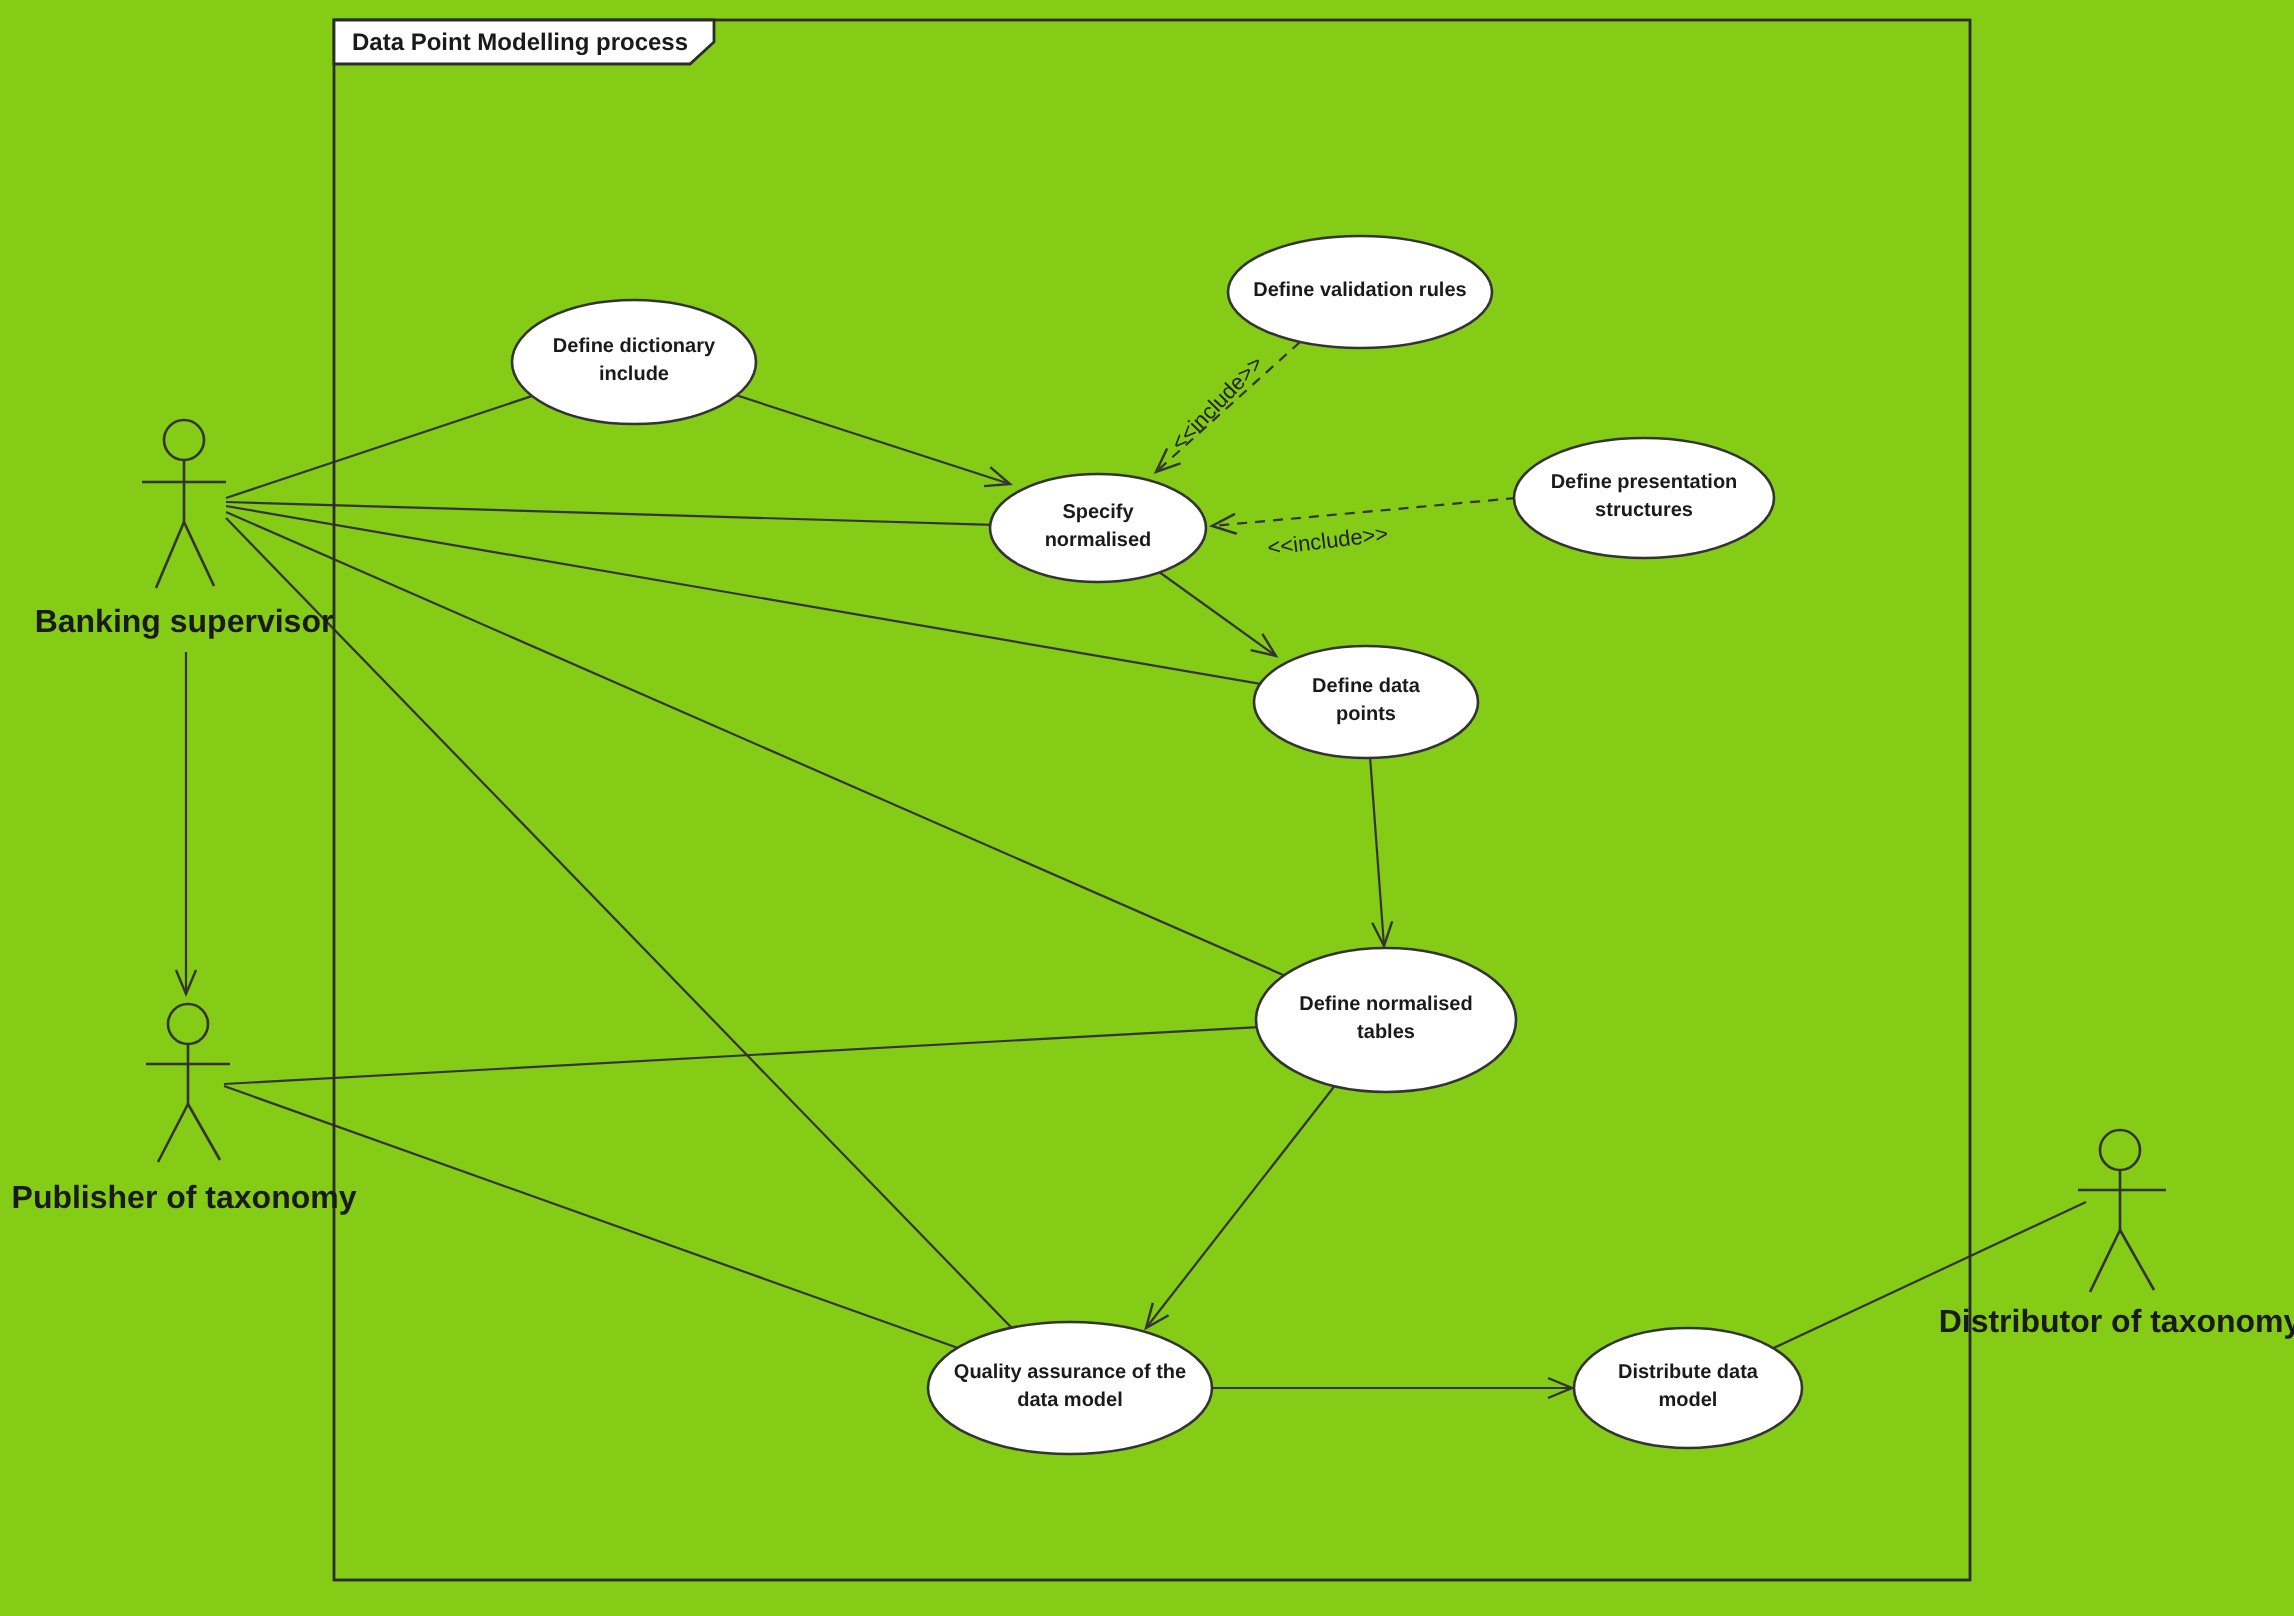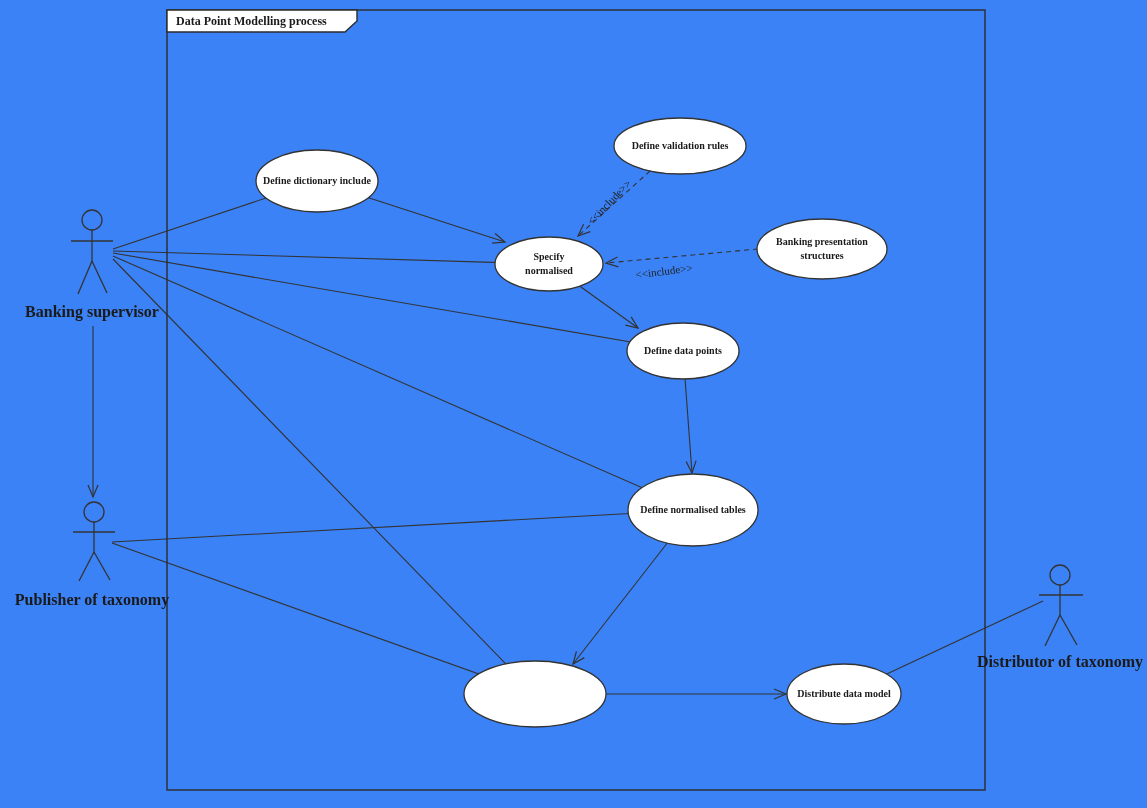--- a/index.html
+++ b/index.html
@@ -1,18 +1,18 @@
 <!DOCTYPE html>
 <html><head>
 <meta charset="utf-8">
 <style>
   html,body{margin:0;padding:0;background:#fff;}
   #stage{
-    position:relative;width:1147px;height:808px;background:#3b82f6;
-    font-family:Liberation Serif, serif;overflow:hidden;
+    position:relative;width:1147px;height:808px;background:#84cc16;
+    font-family:Liberation Sans, sans-serif;overflow:hidden;
   }
   #diagram-svg{position:absolute;left:0;top:0;width:1147px;height:808px;}
   .node-label{
     position:absolute;transform:translate(-50%,-50%);
     font-size:10px;font-weight:bold;color:#1a1a1a;text-align:center;
     line-height:14px;pointer-events:none;
   }
   .actor-label{
     position:absolute;transform:translate(-50%,-50%);
     font-size:16px;font-weight:bold;color:#1a1a1a;text-align:center;
@@ -103,23 +103,24 @@
 
     <rect x="167" y="10" width="818" height="780" fill="none" stroke="#2b2b2b" stroke-width="1.4"></rect>
     <polygon points="167,10 357,10 357,21 345,32 167,32" fill="#ffffff" stroke="#2b2b2b" stroke-width="1.4"></polygon>
   </svg>
 
   <div class="frame-title">Data Point Modelling process</div>
 
   <div class="node-label" style="left:317px;top:181px;width:112px;">Define dictionary include</div>
   <div class="node-label" style="left:680px;top:146px;width:110px;">Define validation rules</div>
   <div class="node-label" style="left:549px;top:264px;width:74px;">Specify normalised</div>
-  <div class="node-label" style="left:822px;top:249px;width:126px;">Banking presentation structures</div>
+  <div class="node-label" style="left:822px;top:249px;width:126px;">Define presentation structures</div>
   <div class="node-label" style="left:683px;top:351px;width:80px;">Define data points</div>
   <div class="node-label" style="left:693px;top:510px;width:118px;">Define normalised tables</div>
+  <div class="node-label" style="left:535px;top:694px;width:134px;">Quality assurance of the data model</div>
   <div class="node-label" style="left:844px;top:694px;width:98px;">Distribute data model</div>
 
   <div class="actor-label" style="left:92px;top:312px;">Banking supervisor</div>
   <div class="actor-label" style="left:92px;top:600px;">Publisher of taxonomy</div>
   <div class="actor-label" style="left:1060px;top:662px;">Distributor of taxonomy</div>
 
   <div class="include-label" id="include-validation">&lt;&lt;include&gt;&gt;</div>
   <div class="include-label" id="include-presentation">&lt;&lt;include&gt;&gt;</div>
 
 </div>

